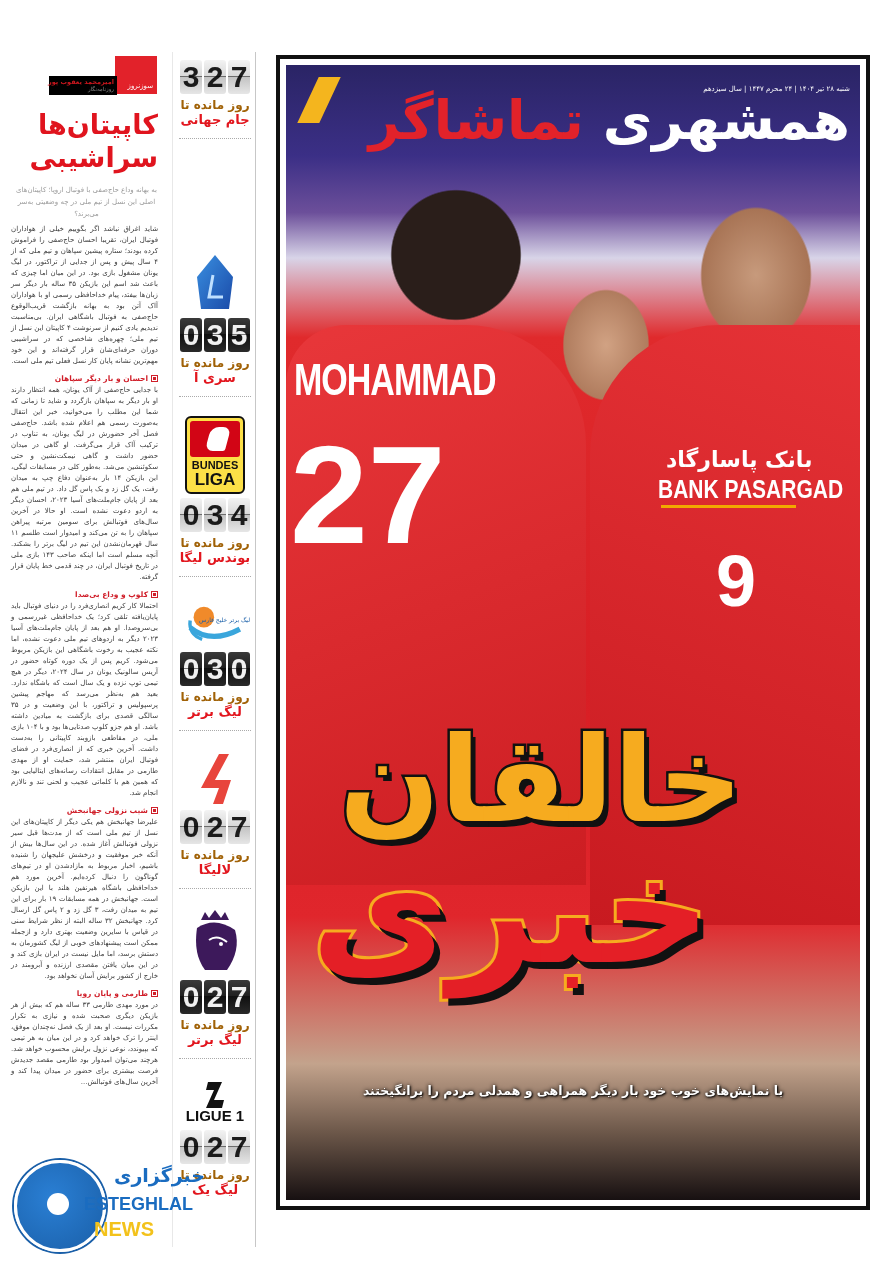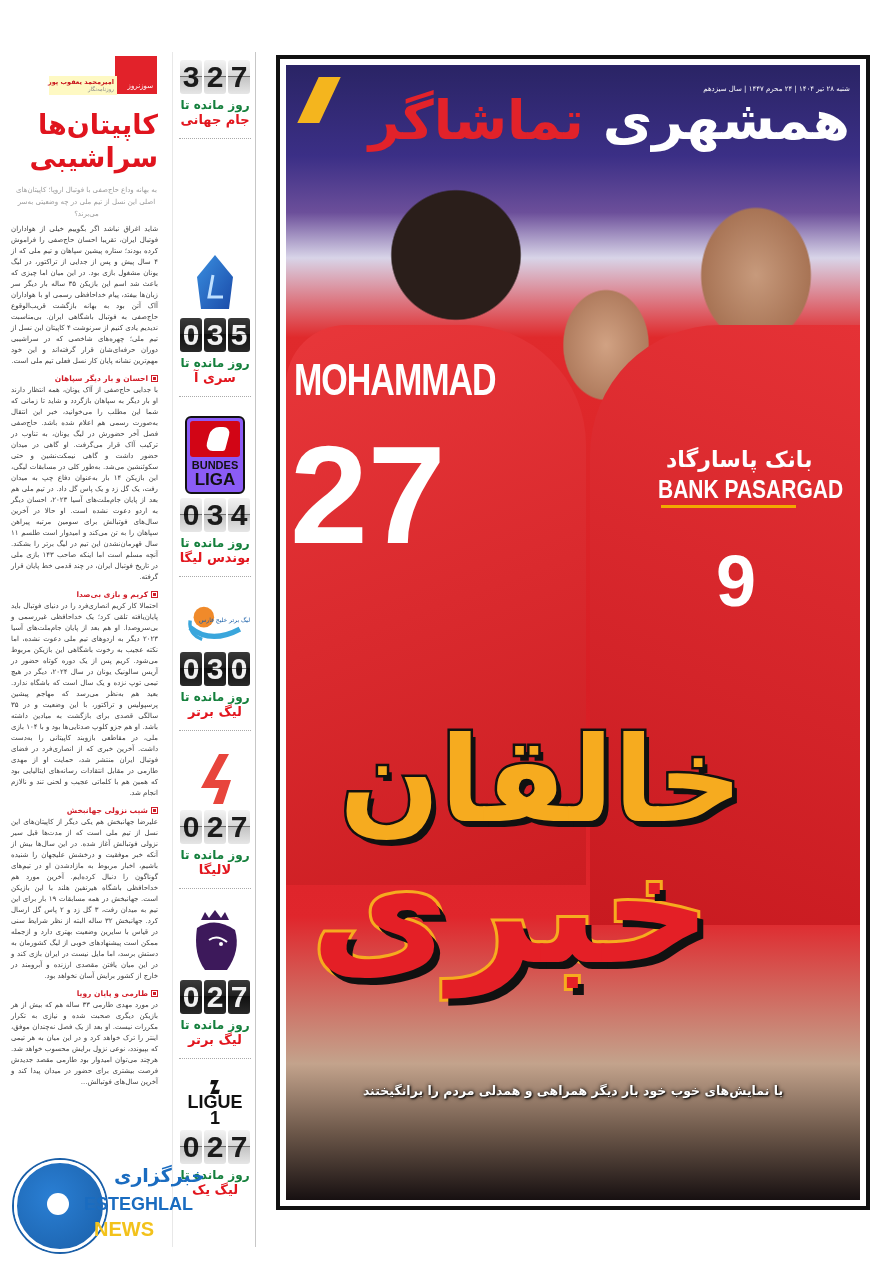--- a/index.html
+++ b/index.html
@@ -3,41 +3,41 @@
 <meta charset="utf-8">
 <style>
   * { box-sizing: border-box; margin: 0; padding: 0; }
   html, body { width: 896px; height: 1280px; background: #ffffff; overflow: hidden; }
   body { position: relative; font-family: "DejaVu Sans", sans-serif; }
 
   
   .left-col { position: absolute; left: 10px; top: 56px; width: 152px; height: 1200px; direction: rtl; text-align: justify; }
   .tag-red { position: absolute; right: 5px; top: 0; width: 42px; height: 38px; background: #e2222a; }
   .tag-red span { position: absolute; bottom: 4px; right: 4px; font-size: 7px; color: #fff; }
-  .byline-box { position: absolute; right: 45px; top: 20px; width: 68px; height: 19px; background: #fef9c3; padding: 2px 3px; }
+  .byline-box { position: absolute; right: 45px; top: 20px; width: 68px; height: 19px; background: #000000; padding: 2px 3px; }
   .byline-name { font-size: 6.5px; color: #c8161d; font-weight: bold; white-space: nowrap; }
   .byline-role { font-size: 5.5px; color: #888; }
   .left-title { position: absolute; right: 4px; top: 52px; width: 145px; text-align: right; color: #e0141e; font-weight: bold; font-size: 27px; line-height: 33px; }
   .left-lead { position: absolute; right: 4px; top: 128px; width: 143px; text-align: center; color: #9a9a9a; font-size: 7px; line-height: 12px; }
   .left-body { position: absolute; right: 4px; top: 168px; width: 147px; }
   .para { font-size: 7px; line-height: 11px; color: #3a3a3a; margin-bottom: 7px; text-align: justify; }
   .subhead { font-size: 7.5px; color: #d01f2a; font-weight: bold; margin: 6px 0 2px; display: flex; align-items: center; gap: 3px; }
   .subhead .box { width: 7px; height: 7px; border: 1px solid #d01f2a; display: inline-block; position: relative; }
   .subhead .box::after { content: ""; position: absolute; left: 1px; top: 1px; width: 3px; height: 3px; background: #d01f2a; }
 
   
   .count-col { position: absolute; left: 172px; top: 52px; width: 84px; height: 1195px; border-right: 1px solid #c7c7c7; border-left: 1px solid #e8e8e8; }
   .league { position: absolute; left: 0; width: 84px; text-align: center; }
   .logo { width: 60px; margin: 0 auto; display: flex; align-items: center; justify-content: center; }
   .digits { display: flex; justify-content: center; gap: 2px; margin-top: 4px; }
   .digit { width: 22px; height: 34px; border-radius: 3px; font-family: "Liberation Sans", sans-serif; font-weight: bold; font-size: 30px; line-height: 34px; text-align: center; position: relative; }
   .digit.dark { background: linear-gradient(#3a3a3a, #1f1f1f 49%, #111 51%, #2a2a2a); color: #f0f0f0; }
   .digit.light { background: linear-gradient(#f3f3f3, #d8d8d8 49%, #c4c4c4 51%, #e6e6e6); color: #1b1b1b; }
   .digit::after { content: ""; position: absolute; left: 0; right: 0; top: 16px; height: 1px; background: rgba(0,0,0,0.5); }
-  .days-label { direction: rtl; font-size: 12px; font-weight: bold; color: #15803d; margin-top: 4px; }
+  .days-label { direction: rtl; font-size: 12px; font-weight: bold; color: #a16207; margin-top: 4px; }
   .league-name { direction: rtl; font-size: 13px; font-weight: bold; color: #e2161e; line-height: 16px; }
   .dots { width: 72px; margin: 10px auto 0; border-top: 1px dotted #aaa; }
 
   
   .cover-frame { position: absolute; left: 276px; top: 55px; width: 594px; height: 1155px; border: 4px solid #111; background: #fff; padding: 6px; }
   .cover { position: relative; width: 100%; height: 100%; overflow: hidden;
     background:
       radial-gradient(ellipse 90px 110px at 470px 210px, #c79a7c 0%, #a87455 60%, transparent 62%),
       radial-gradient(ellipse 70px 90px at 320px 280px, #d1a283 0%, #b07c5e 60%, transparent 62%),
       radial-gradient(ellipse 80px 80px at 170px 190px, #2a1e1a 0%, #2a1e1a 80%, transparent 82%),
@@ -94,21 +94,21 @@
     <p class="para">شاید اغراق نباشد اگر بگوییم خیلی از هواداران فوتبال ایران، تقریبا احسان حاج‌صفی را فراموش کرده بودند؛ ستاره پیشین سپاهان و تیم ملی که از ۴ سال پیش و پس از جدایی از تراکتور، در لیگ یونان مشغول بازی بود. در این میان اما چیزی که باعث شد اسم این بازیکن ۳۵ ساله بار دیگر سر زبان‌ها بیفتد، پیام خداحافظی رسمی او با هواداران آاک آتن بود به بهانه بازگشت قریب‌الوقوع حاج‌صفی به فوتبال باشگاهی ایران. بی‌مناسبت ندیدیم یادی کنیم از سرنوشت ۴ کاپیتان این نسل از تیم ملی؛ چهره‌های شاخصی که در سراشیبی دوران حرفه‌ای‌شان قرار گرفته‌اند و این خود مهم‌ترین نشانه پایان کار نسل فعلی تیم ملی است.</p>
 
     <div class="subhead">
       <span class="box"></span>
       <span>احسان و بار دیگر سپاهان</span>
     </div>
     <p class="para">با جدایی حاج‌صفی از آاک یونان، همه انتظار دارند او بار دیگر به سپاهان بازگردد و شاید تا زمانی که شما این مطلب را می‌خوانید، خبر این انتقال به‌صورت رسمی هم اعلام شده باشد. حاج‌صفی فصل آخر حضورش در لیگ یونان، به تناوب در ترکیب آاک قرار می‌گرفت. او گاهی در میدان حضور داشت و گاهی نیمکت‌نشین و حتی سکوئنشین می‌شد. به‌طور کلی در مسابقات لیگی، این بازیکن ۱۴ بار به‌عنوان دفاع چپ به میدان رفت، یک گل زد و یک پاس گل داد. در تیم ملی هم بعد از پایان جام‌ملت‌های آسیا ۲۰۲۳، احسان دیگر به اردو دعوت نشده است. او حالا در آخرین سال‌های فوتبالش برای سومین مرتبه پیراهن سپاهان را به تن می‌کند و امیدوار است طلسم ۱۱ سال قهرمان‌نشدن این تیم در لیگ برتر را بشکند. آنچه مسلم است اما اینکه صاحب ۱۴۳ بازی ملی در تاریخ فوتبال ایران، در چند قدمی خط پایان قرار گرفته.</p>
 
     <div class="subhead">
       <span class="box"></span>
-      <span>کریم و بازی بی‌صدا</span>
+      <span>کلوپ و وداع بی‌صدا</span>
     </div>
     <p class="para">احتمالا کار کریم انصاری‌فرد را در دنیای فوتبال باید پایان‌یافته تلقی کرد؛ یک خداحافظی غیررسمی و بی‌سروصدا. او هم بعد از پایان جام‌ملت‌های آسیا ۲۰۲۳ دیگر به اردوهای تیم ملی دعوت نشده، اما نکته عجیب به رخوت باشگاهی این بازیکن مربوط می‌شود. کریم پس از یک دوره کوتاه حضور در آریس سالونیک یونان در سال ۲۰۲۴، دیگر در هیچ تیمی توپ نزده و یک سال است که باشگاه ندارد. بعید هم به‌نظر می‌رسد که مهاجم پیشین پرسپولیس و تراکتور، با این وضعیت و در ۳۵ سالگی قصدی برای بازگشت به میادین داشته باشد. او هم جزو کلوپ صدتایی‌ها بود و با ۱۰۴ بازی ملی، در مقاطعی بازوبند کاپیتانی را به‌دست داشت. آخرین خبری که از انصاری‌فرد در فضای فوتبال ایران منتشر شد، حمایت او از مهدی طارمی در مقابل انتقادات رسانه‌های ایتالیایی بود که همین هم با کلماتی عجیب و لحنی تند و نالازم انجام شد.</p>
 
     <div class="subhead">
       <span class="box"></span>
       <span>شیب نزولی جهانبخش</span>
     </div>
     <p class="para">علیرضا جهانبخش هم یکی دیگر از کاپیتان‌های این نسل از تیم ملی است که از مدت‌ها قبل سیر نزولی فوتبالش آغاز شده. در این سال‌ها بیش از آنکه خبر موفقیت و درخشش علیجهان را شنیده باشیم، اخبار مربوط به مازادشدن او در تیم‌های گوناگون را دنبال کرده‌ایم. آخرین مورد هم خداحافظی باشگاه هیرنفین هلند با این بازیکن است. جهانبخش در همه مسابقات ۱۹ بار برای این تیم به میدان رفت، ۳ گل زد و ۲ پاس گل ارسال کرد. جهانبخش ۳۲ ساله البته از نظر شرایط سنی در قیاس با سایرین وضعیت بهتری دارد و از‌جمله ممکن است پیشنهادهای خوبی از لیگ کشورمان به دستش برسد، اما مایل نیست در ایران بازی کند و در این میان یافتن مقصدی ارزنده و آبرومند در خارج از کشور برایش آسان نخواهد بود.</p>
 
     <div class="subhead">
@@ -150,21 +150,21 @@
       <span class="digit dark">3</span>
       <span class="digit dark">5</span>
     </div>
     <div class="days-label">روز مانده تا</div>
     <div class="league-name">سری آ</div>
     <div class="dots"></div>
   </div>
 
   <div class="league" style="top:364px;">
     <div class="logo" style="height:78px;">
-      <div style="width:62px;height:78px;border:2px solid #111;border-radius:6px;background:#8b5cf6;padding:3px;">
+      <div style="width:62px;height:78px;border:2px solid #111;border-radius:6px;background:#fde047;padding:3px;">
         <div style="height:36px;background:#d20515;border-radius:3px;position:relative;">
           <div style="position:absolute;left:18px;top:6px;width:20px;height:24px;background:#fff;border-radius:8px 8px 2px 8px;transform:skewX(-15deg);"></div>
         </div>
         <div style="font-family:'Liberation Sans',sans-serif;font-weight:bold;font-size:11px;line-height:12px;color:#111;margin-top:2px;">BUNDES</div>
         <div style="font-family:'Liberation Sans',sans-serif;font-weight:bold;font-size:17px;line-height:17px;color:#111;">LIGA</div>
       </div>
     </div>
     <div class="digits">
       <span class="digit light">0</span>
       <span class="digit light">3</span>
@@ -227,21 +227,21 @@
     <div class="days-label">روز مانده تا</div>
     <div class="league-name">لیگ برتر</div>
     <div class="dots"></div>
   </div>
 
   <div class="league" style="top:1028px;">
     <div class="logo" style="height:46px;flex-direction:column;">
       <svg width="22" height="26" viewBox="0 0 22 26">
         <path d="M4 0 L18 0 L10 18 L20 18 L18 26 L2 26 L10 8 L2 8 Z" fill="#111"></path>
       </svg>
-      <span style="font-family:'Liberation Sans',sans-serif;font-weight:bold;font-size:18px;color:#111;line-height:16px;">LIGUE 1</span>
+      <span style="font-family:'Liberation Sans',sans-serif;font-weight:bold;font-size:15px;color:#111;line-height:16px;">LIGUE 1</span>
     </div>
     <div class="digits">
       <span class="digit light">0</span>
       <span class="digit light">2</span>
       <span class="digit light">7</span>
     </div>
     <div class="days-label">روز مانده تا</div>
     <div class="league-name">لیگ یک</div>
   </div>
 </div>

